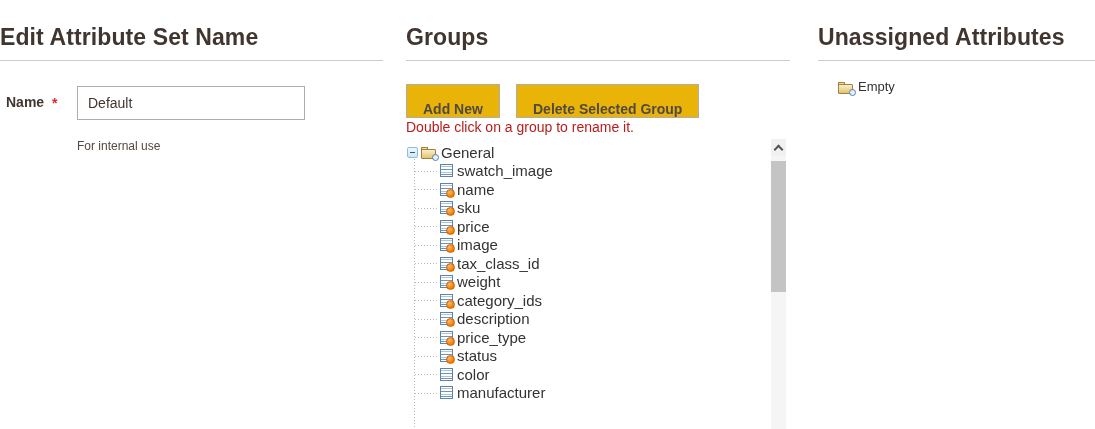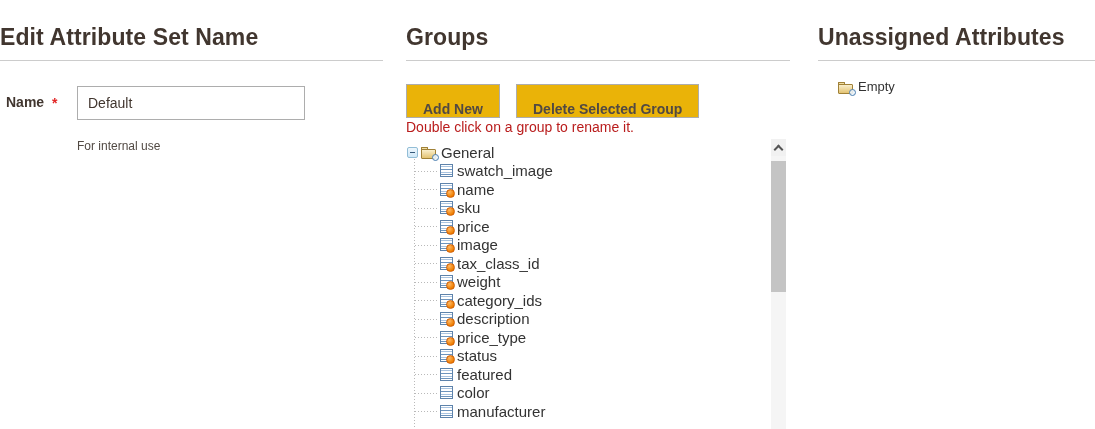--- a/index.html
+++ b/index.html
@@ -155,24 +155,20 @@
           <div class="tree-row child">
             <span class="icon-form has-badge"></span>
             <span class="tree-label">price_type</span>
           </div>
           <div class="tree-row child">
             <span class="icon-form has-badge"></span>
             <span class="tree-label">status</span>
           </div>
           <div class="tree-row child">
             <span class="icon-form"></span>
-            <span class="tree-label">featured</span>
-          </div>
-          <div class="tree-row child">
-            <span class="icon-form"></span>
             <span class="tree-label">color</span>
           </div>
           <div class="tree-row child">
             <span class="icon-form"></span>
             <span class="tree-label">manufacturer</span>
           </div>
         </div>
     </div>
     <div class="scrollbar">
       <div class="scroll-up"></div>

